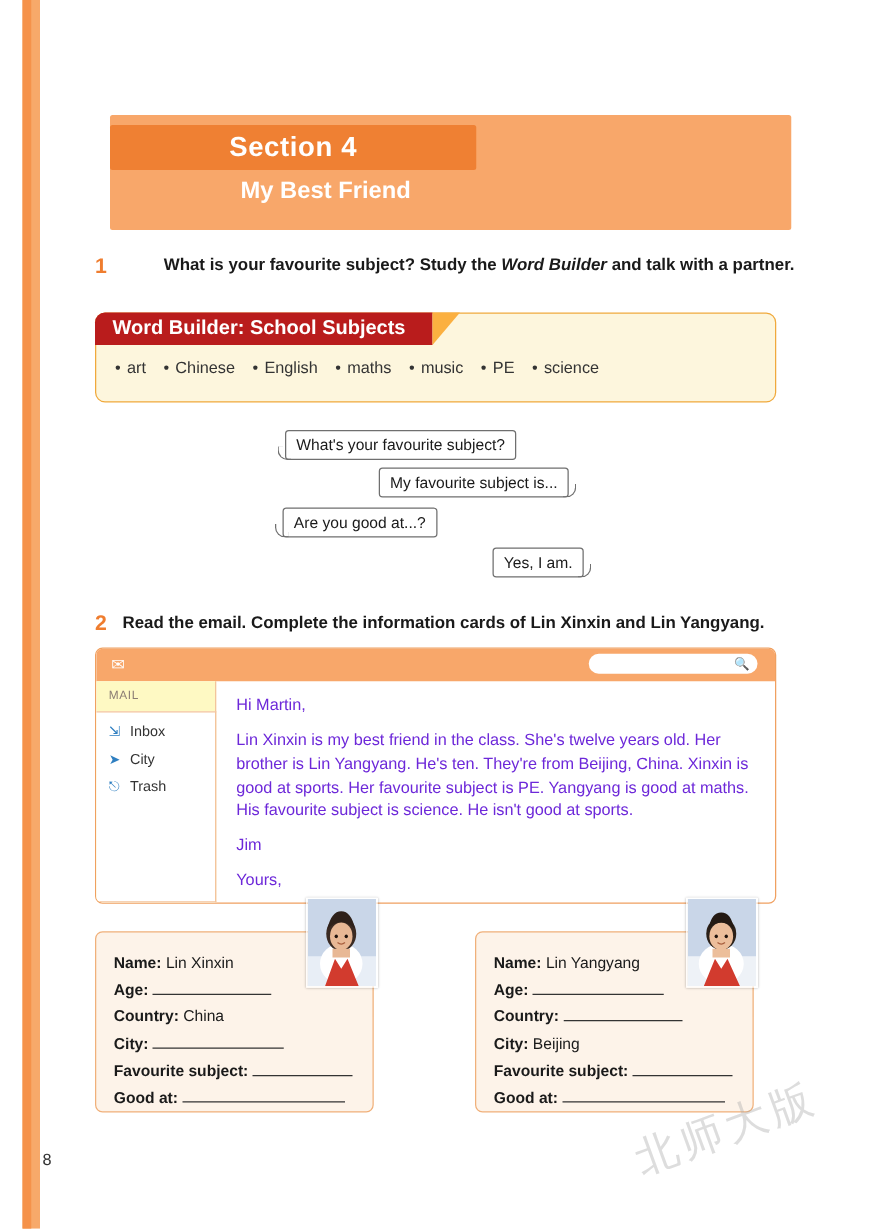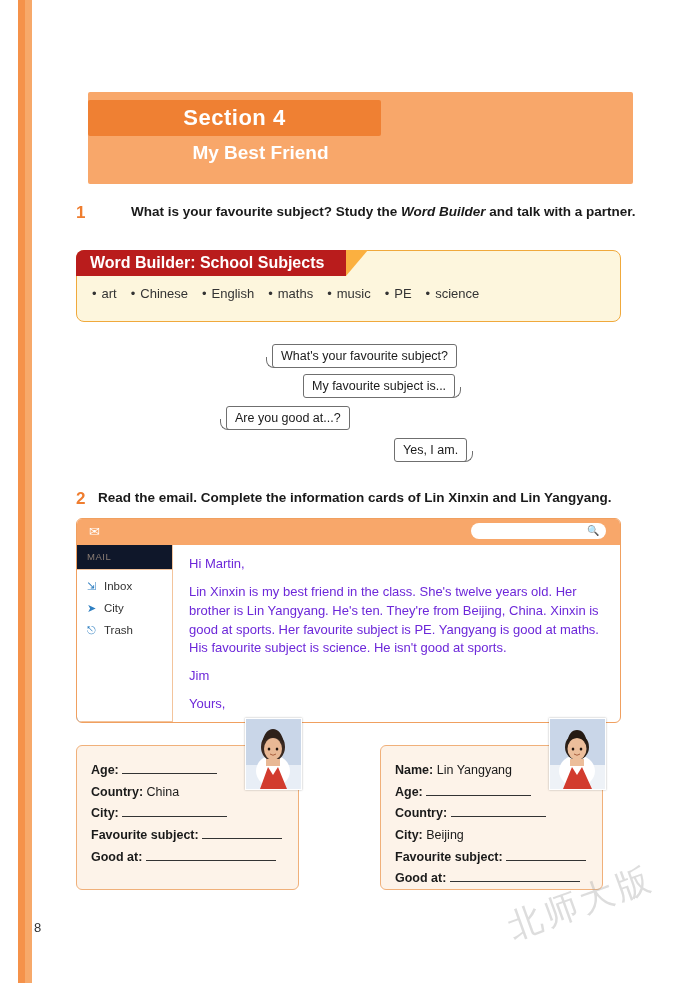--- a/index.html
+++ b/index.html
@@ -192,21 +192,21 @@
   .mail-search-icon {
     position: absolute;
     right: 20px; top: 6px;
     font-size: 10px;
     color: #777;
   }
   .mail-side {
     position: absolute;
     left: 0; top: 26px;
     width: 96px; height: 177px;
-    background: #0f172a;
+    background: #fef9c3;
     border-right: 1px solid #f3c49c;
     box-sizing: border-box;
   }
   .mail-label {
     position: absolute;
     left: 10px; top: 6px;
     font-size: 9.5px;
     color: #8b7d74;
     letter-spacing: 0.5px;
   }
@@ -318,21 +318,21 @@
     <span>What is your favourite subject? Study the </span><span class="ital">Word Builder</span><span> and talk with a partner.</span>
   </div>
 
   <div class="wb-box"></div>
   <div class="wb-tab">Word Builder: School Subjects</div>
   <div class="wb-tab-arrow"></div>
   <div class="wb-words">
     <span class="dot">•</span><span class="w">art</span><span class="dot">•</span><span class="w">Chinese</span><span class="dot">•</span><span class="w">English</span><span class="dot">•</span><span class="w">maths</span><span class="dot">•</span><span class="w">music</span><span class="dot">•</span><span class="w">PE</span><span class="dot">•</span><span class="w">science</span>
   </div>
 
-  <div class="bubble" style="left:228px; top:344px;margin-left:44px;">
+  <div class="bubble" style="left:228px; top:344px;">
     <span>What's your favourite subject?</span>
     <span class="tail-left"></span>
   </div>
   <div class="bubble" style="left:303px; top:374px;">
     <span>My favourite subject is...</span>
     <span class="tail-right"></span>
   </div>
   <div class="bubble" style="left:226px; top:406px;">
     <span>Are you good at...?</span>
     <span class="tail-left"></span>
@@ -387,20 +387,21 @@
         <ellipse cx="27" cy="28" rx="12" ry="14" fill="#3a2a22"></ellipse>
         <ellipse cx="27" cy="30" rx="9" ry="11" fill="#e8b895"></ellipse>
         <path d="M16 24 q11 -11 22 0 q-3 -14 -11 -14 q-8 0 -11 14 Z" fill="#2e211a"></path>
         <ellipse cx="23" cy="30" rx="1.3" ry="1.5" fill="#20140e"></ellipse>
         <ellipse cx="31" cy="30" rx="1.3" ry="1.5" fill="#20140e"></ellipse>
         <path d="M24 35 q3 2.5 6 0" stroke="#a9603f" stroke-width="1" fill="none"></path>
         <rect x="20" y="40" width="14" height="7" fill="#e8b895"></rect>
       </svg>
     </div>
     <div class="card-lines">
+      <div><b>Name:</b> <span>Lin Xinxin</span></div>
       <div><b>Age:</b> <span class="blank" style="width:95px;"></span></div>
       <div><b>Country:</b> <span>China</span></div>
       <div><b>City:</b> <span class="blank" style="width:105px;"></span></div>
       <div><b>Favourite subject:</b> <span class="blank" style="width:80px;"></span></div>
       <div><b>Good at:</b> <span class="blank" style="width:130px;"></span></div>
     </div>
   </div>
 
   <div class="card card-2">
     <div class="photo photo-2">

